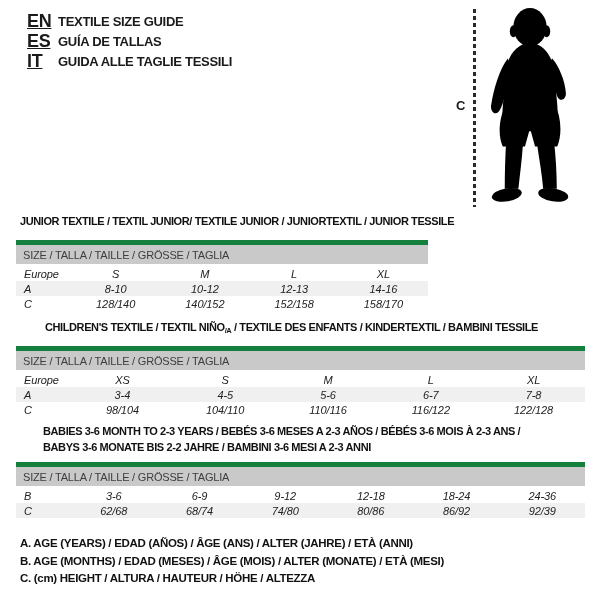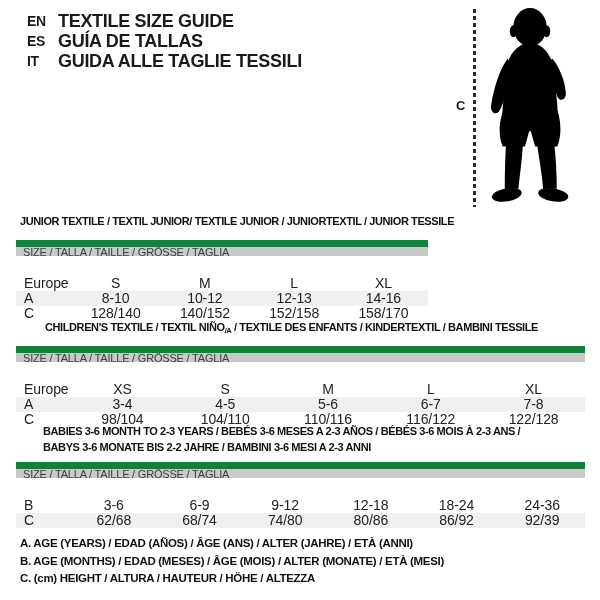--- a/index.html
+++ b/index.html
@@ -9,24 +9,24 @@
     background:#ffffff;
     font-family:"Liberation Sans","DejaVu Sans",sans-serif;
     color:#1a1a1a;
     overflow:hidden;
   }
 
   
   .lang-list { position:absolute; left:27px; top:11px; }
   .lang-row { display:flex; height:20px; align-items:center; }
   .lang-code {
-    width:31px; font-size:14px; font-weight:700; letter-spacing:-0.3px;
+    width:31px; font-size:18px; font-weight:700; letter-spacing:-0.3px;text-decoration:underline;
   }
   .lang-label {
-    font-size:18px; font-weight:700; letter-spacing:-0.3px; white-space:nowrap;
+    font-size:13px; font-weight:700; letter-spacing:-0.3px; white-space:nowrap;
   }
 
   
   .figure-area { position:absolute; left:450px; top:0; width:150px; height:215px; }
   .dashed-line {
     position:absolute; left:23px; top:9px; width:3px; height:198px;
     background:repeating-linear-gradient(to bottom,#2a2a2a 0 4px,transparent 4px 7px);
   }
   .height-label {
     position:absolute; left:6px; top:98px; font-size:13px; font-weight:700;
@@ -39,26 +39,26 @@
     letter-spacing:-0.4px; white-space:nowrap; color:#111;
   }
   .sec-title .subsc { font-size:7.5px; vertical-align:-2px; }
   .sec-title.twoline { white-space:normal; line-height:15.5px; width:560px; }
 
   
   .size-table { position:absolute; left:16px; }
   .size-table.narrow { width:412px; }
   .size-table.wide   { width:569px; }
   .size-bar {
-    height:16px; background:#c9c9c9; border-top:7px solid #15803d;
+    height:24px; background:#c9c9c9; border-top:5px solid #15803d;
     display:flex; align-items:center; padding-left:7px;
     font-size:11px; letter-spacing:-0.2px; color:#3d3d3d;
-    margin-bottom:20px;
+    margin-bottom:2px;
   }
-  .trow { display:flex; height:15px; align-items:flex-end; font-size:14px; letter-spacing:-0.1px; color:#222; }
+  .trow { display:flex; height:15px; align-items:center; font-size:11px; letter-spacing:-0.1px; color:#222;font-style:italic; }
   .trow.shaded { background:#f0f0f0; }
   .tlabel { width:55px; padding-left:8px; flex:none; }
   .tcell  { flex:1; text-align:center; }
 
   
   .legend { position:absolute; left:20px; top:535px; }
   .legend-line {
     font-size:11.5px; font-weight:700; letter-spacing:-0.3px;
     line-height:17.5px; white-space:nowrap; color:#111;
   }

